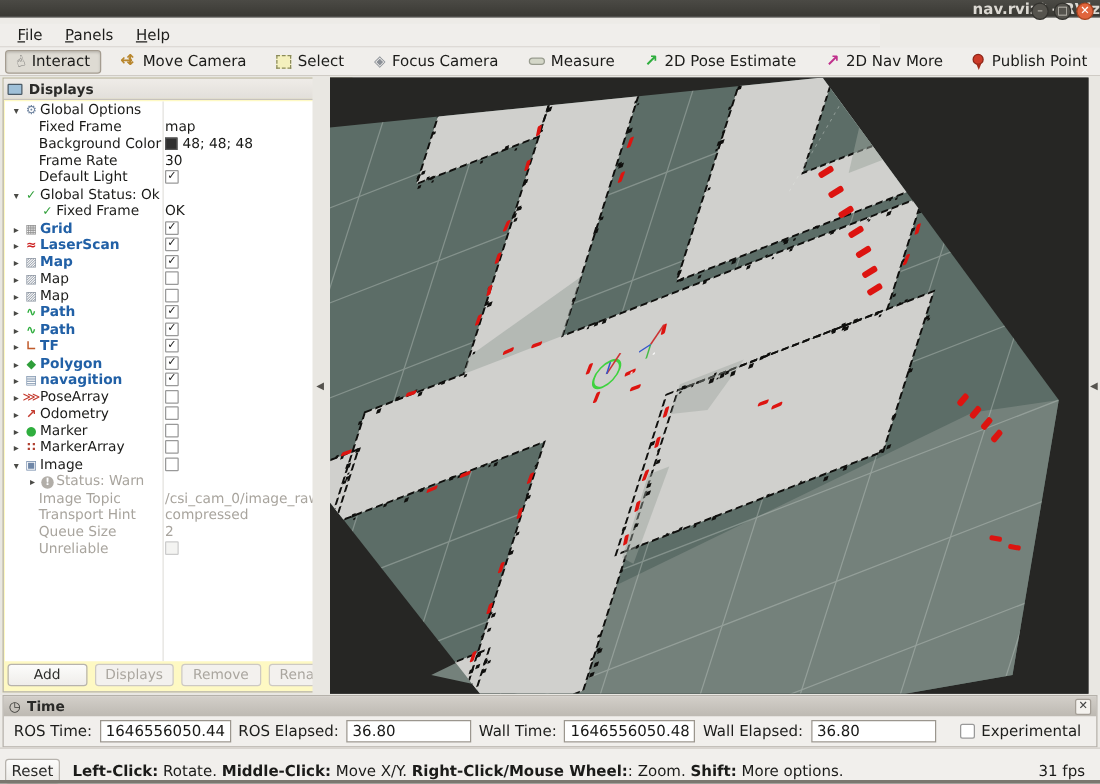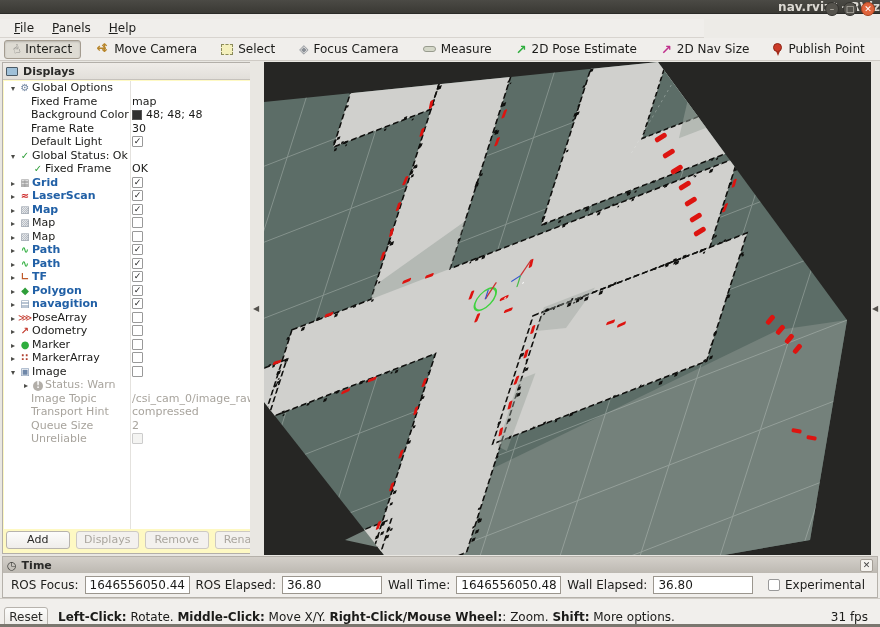--- a/index.html
+++ b/index.html
@@ -147,21 +147,21 @@
       <div class="tool-btn">
         <span class="ti ti-measure"></span>
         <span>Measure</span>
       </div>
       <div class="tool-btn">
         <span class="ti ti-arrow-green">↗</span>
         <span>2D Pose Estimate</span>
       </div>
       <div class="tool-btn">
         <span class="ti ti-arrow-mag">↗</span>
-        <span>2D Nav Size</span>
+        <span>2D Nav More</span>
       </div>
       <div class="tool-btn">
         <span class="ti ti-pin">
           <span class="pin-head"></span>
           <span class="pin-tail"></span>
         </span>
         <span>Publish Point</span>
       </div>
       <div class="tool-sep"></div>
     </div>
@@ -686,21 +686,21 @@
     </div>
   </div>
 
   <div class="time-panel">
     <div class="time-header">
       <span class="clock-icon">◷</span>
       <span>Time</span>
       <span class="panel-close" style="margin-left:auto">✕</span>
     </div>
     <div class="time-row">
-      <span class="time-label">ROS Focus:</span>
+      <span class="time-label">ROS Time:</span>
         <input class="time-input" readonly="" value="1646556050.44" style="width: 105px;">
         <span class="time-label">ROS Elapsed:</span>
         <input class="time-input" readonly="" value="36.80" style="width: 100px;">
         <span class="time-label">Wall Time:</span>
         <input class="time-input" readonly="" value="1646556050.48" style="width: 105px;">
         <span class="time-label">Wall Elapsed:</span>
         <input class="time-input" readonly="" value="36.80" style="width: 100px;">
         <span class="exp-wrap">
         <span class="cb13"></span>
         <span class="time-label">Experimental</span>

